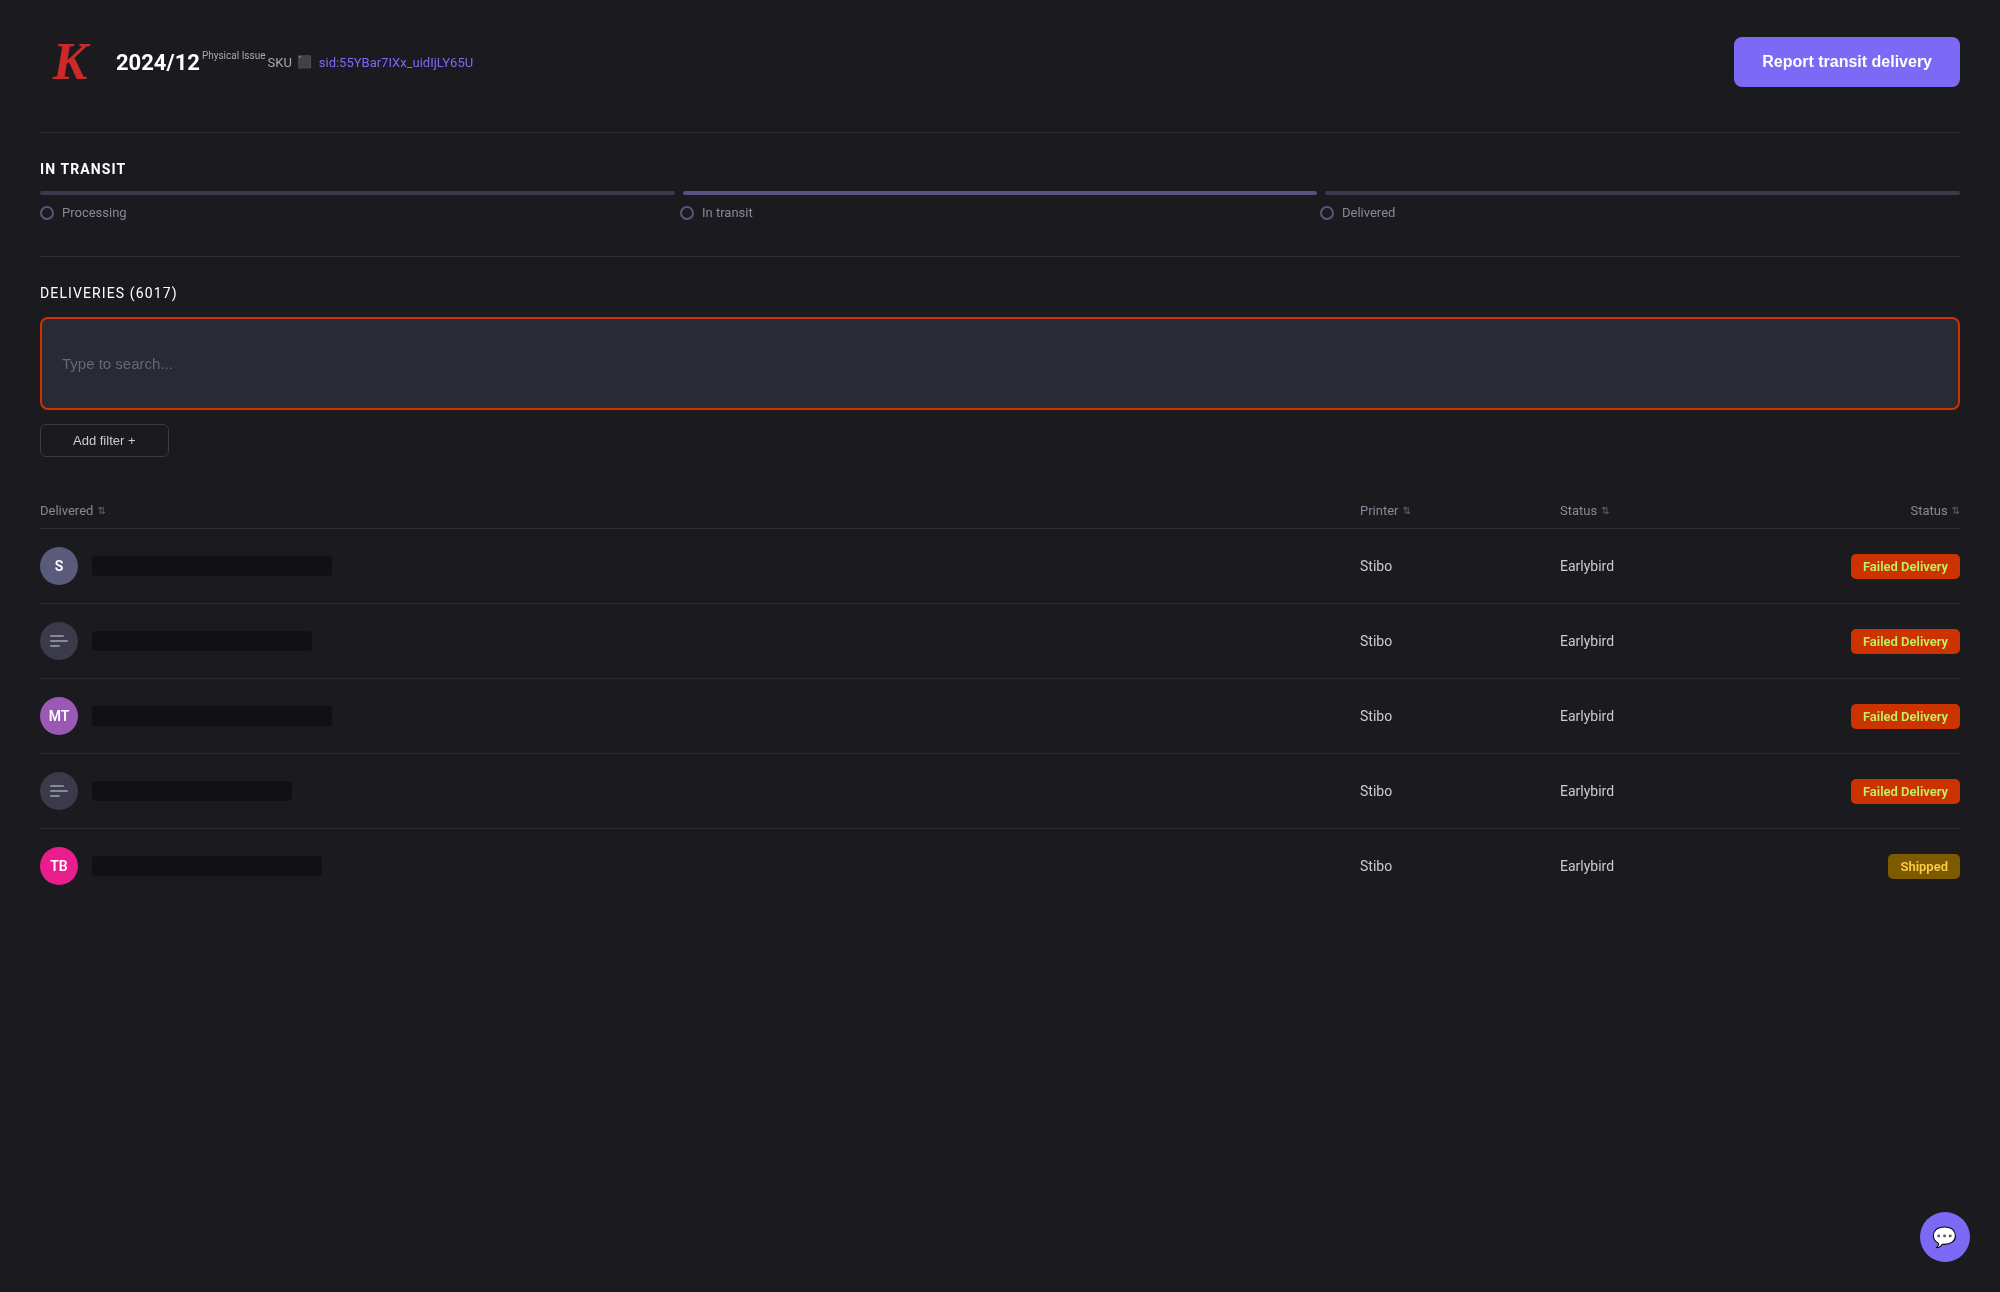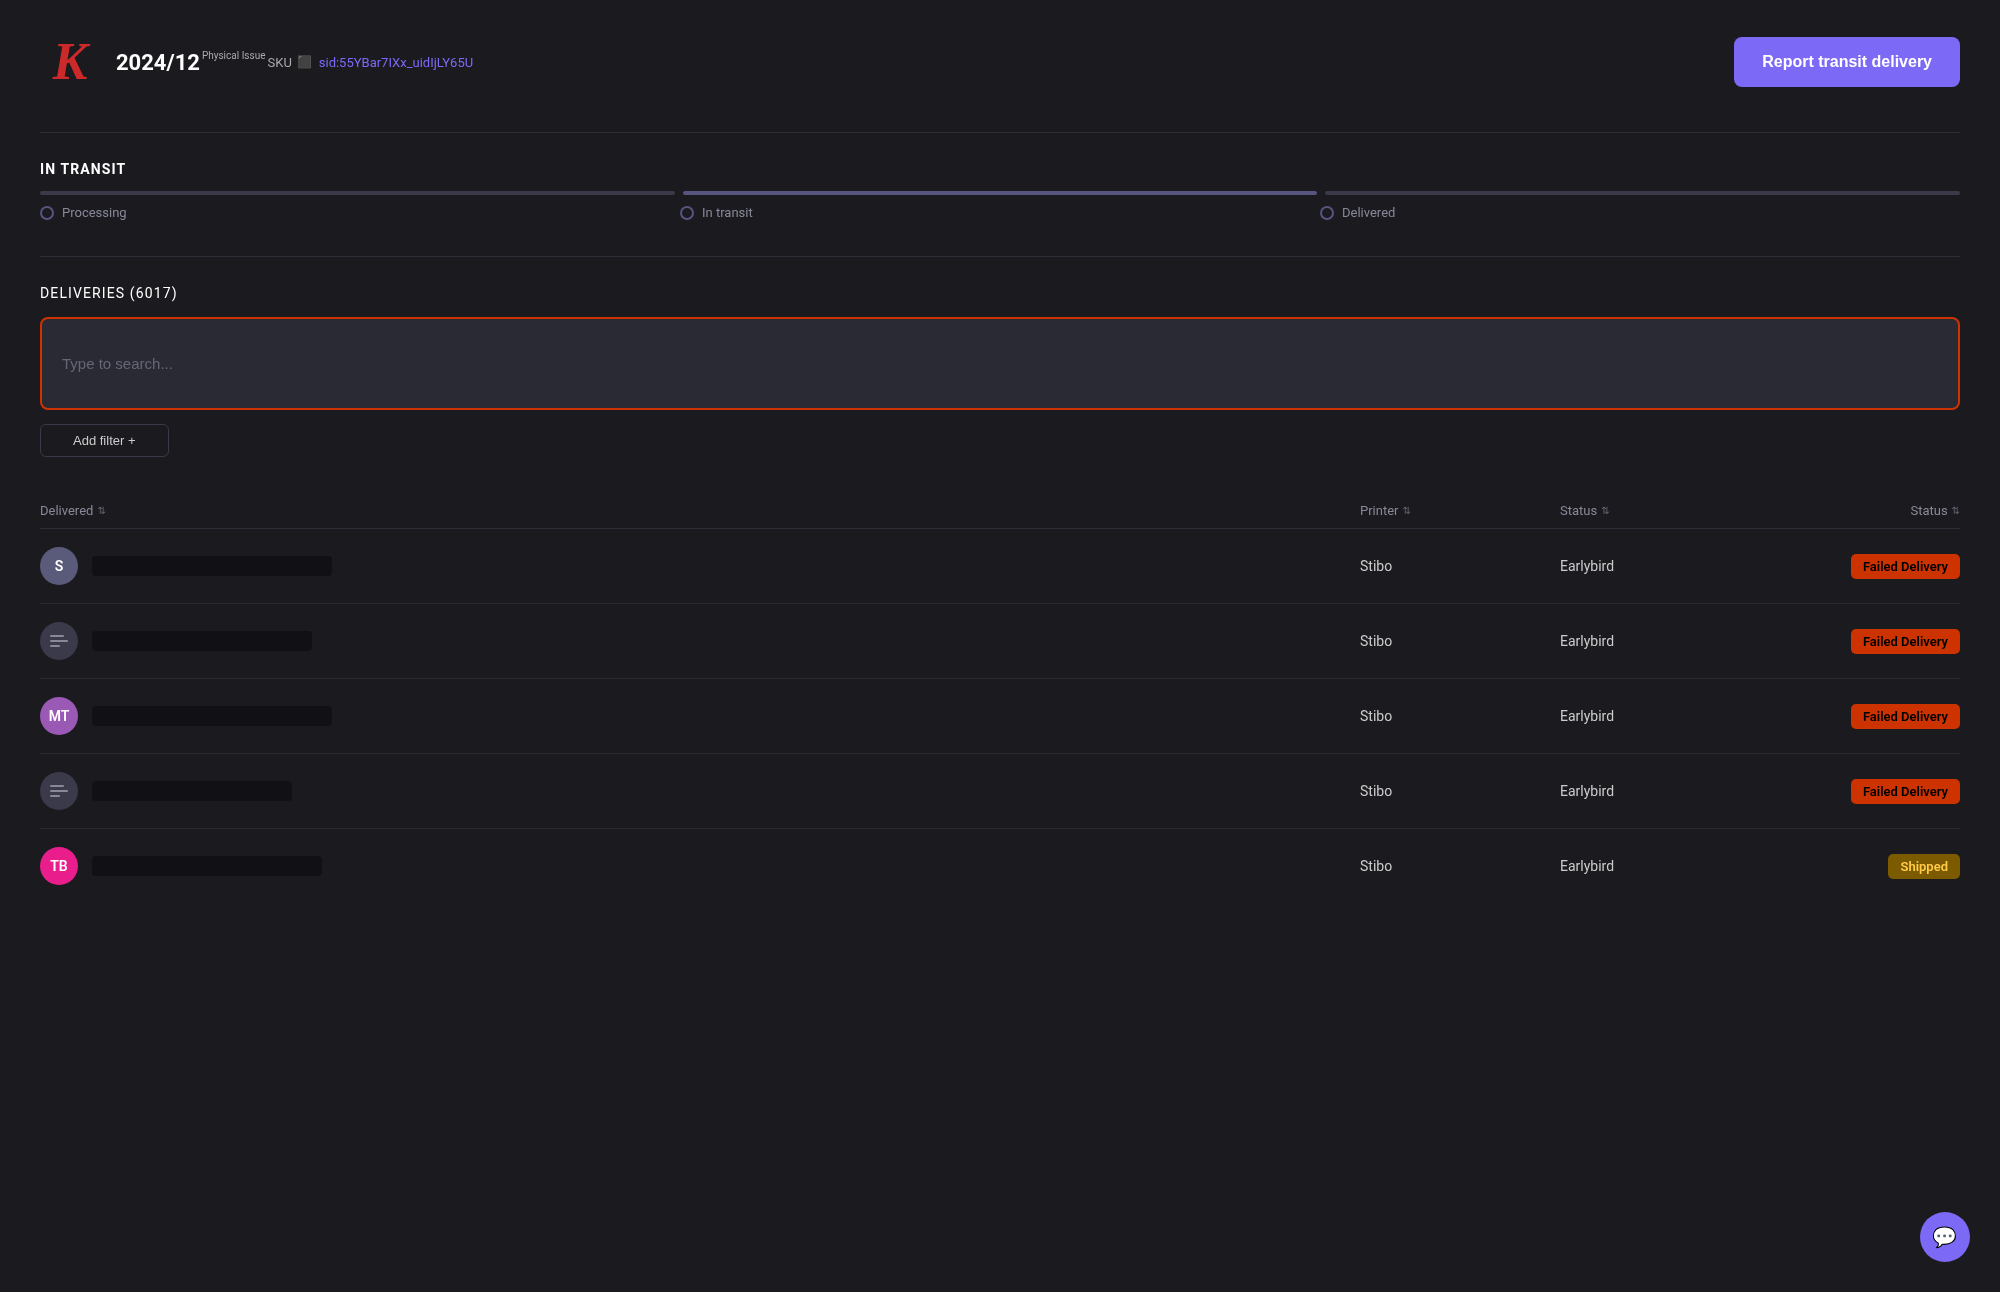--- a/index.html
+++ b/index.html
@@ -253,21 +253,21 @@
       justify-content: flex-end;
     }
     .status-badge {
       padding: 5px 12px;
       border-radius: 5px;
       font-size: 13px;
       font-weight: 600;
     }
     .badge-failed {
       background: #cc3300;
-      color: #000000;
+      color: #bef264;
     }
     .badge-shipped {
       background: #7c5a00;
       color: #ffcc44;
     }
 
     
     .stripe-icon {
       width: 38px;
       height: 38px;

